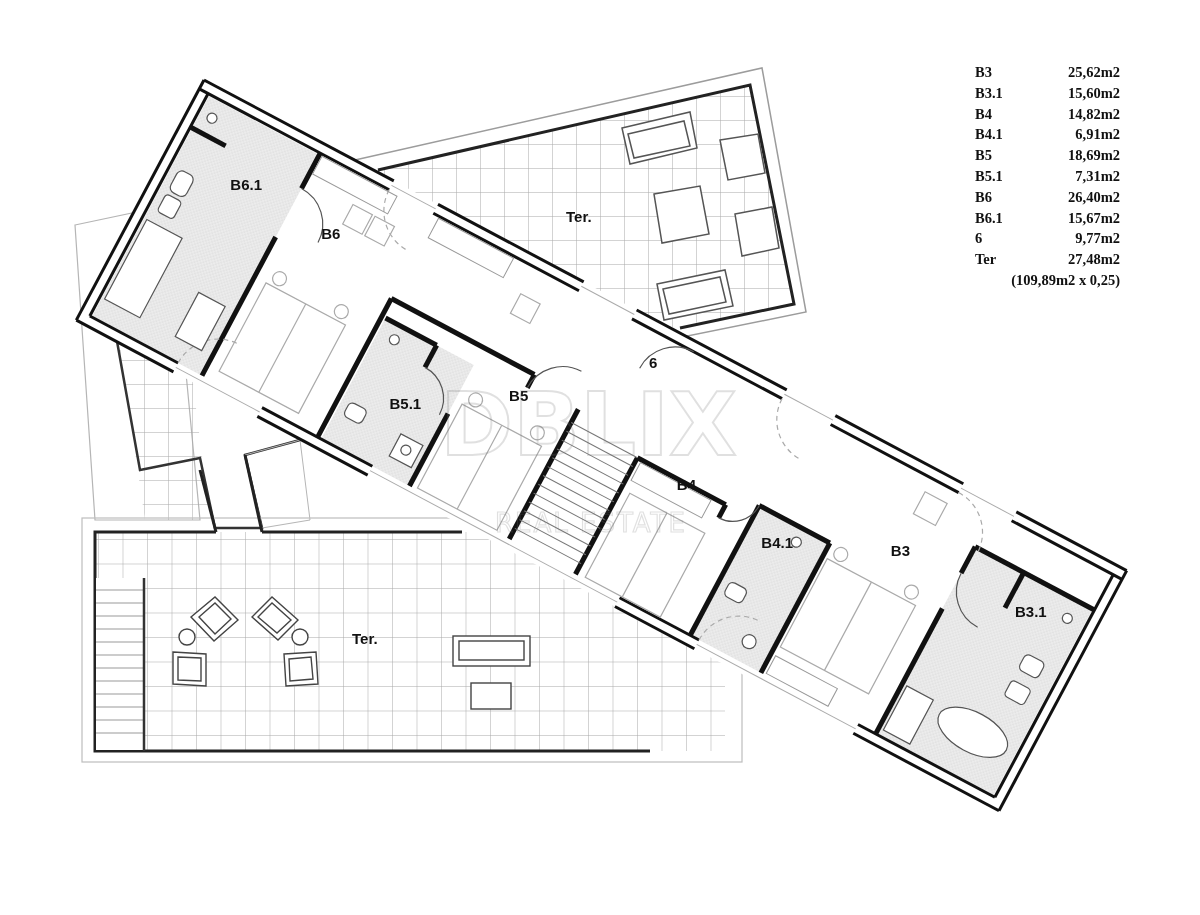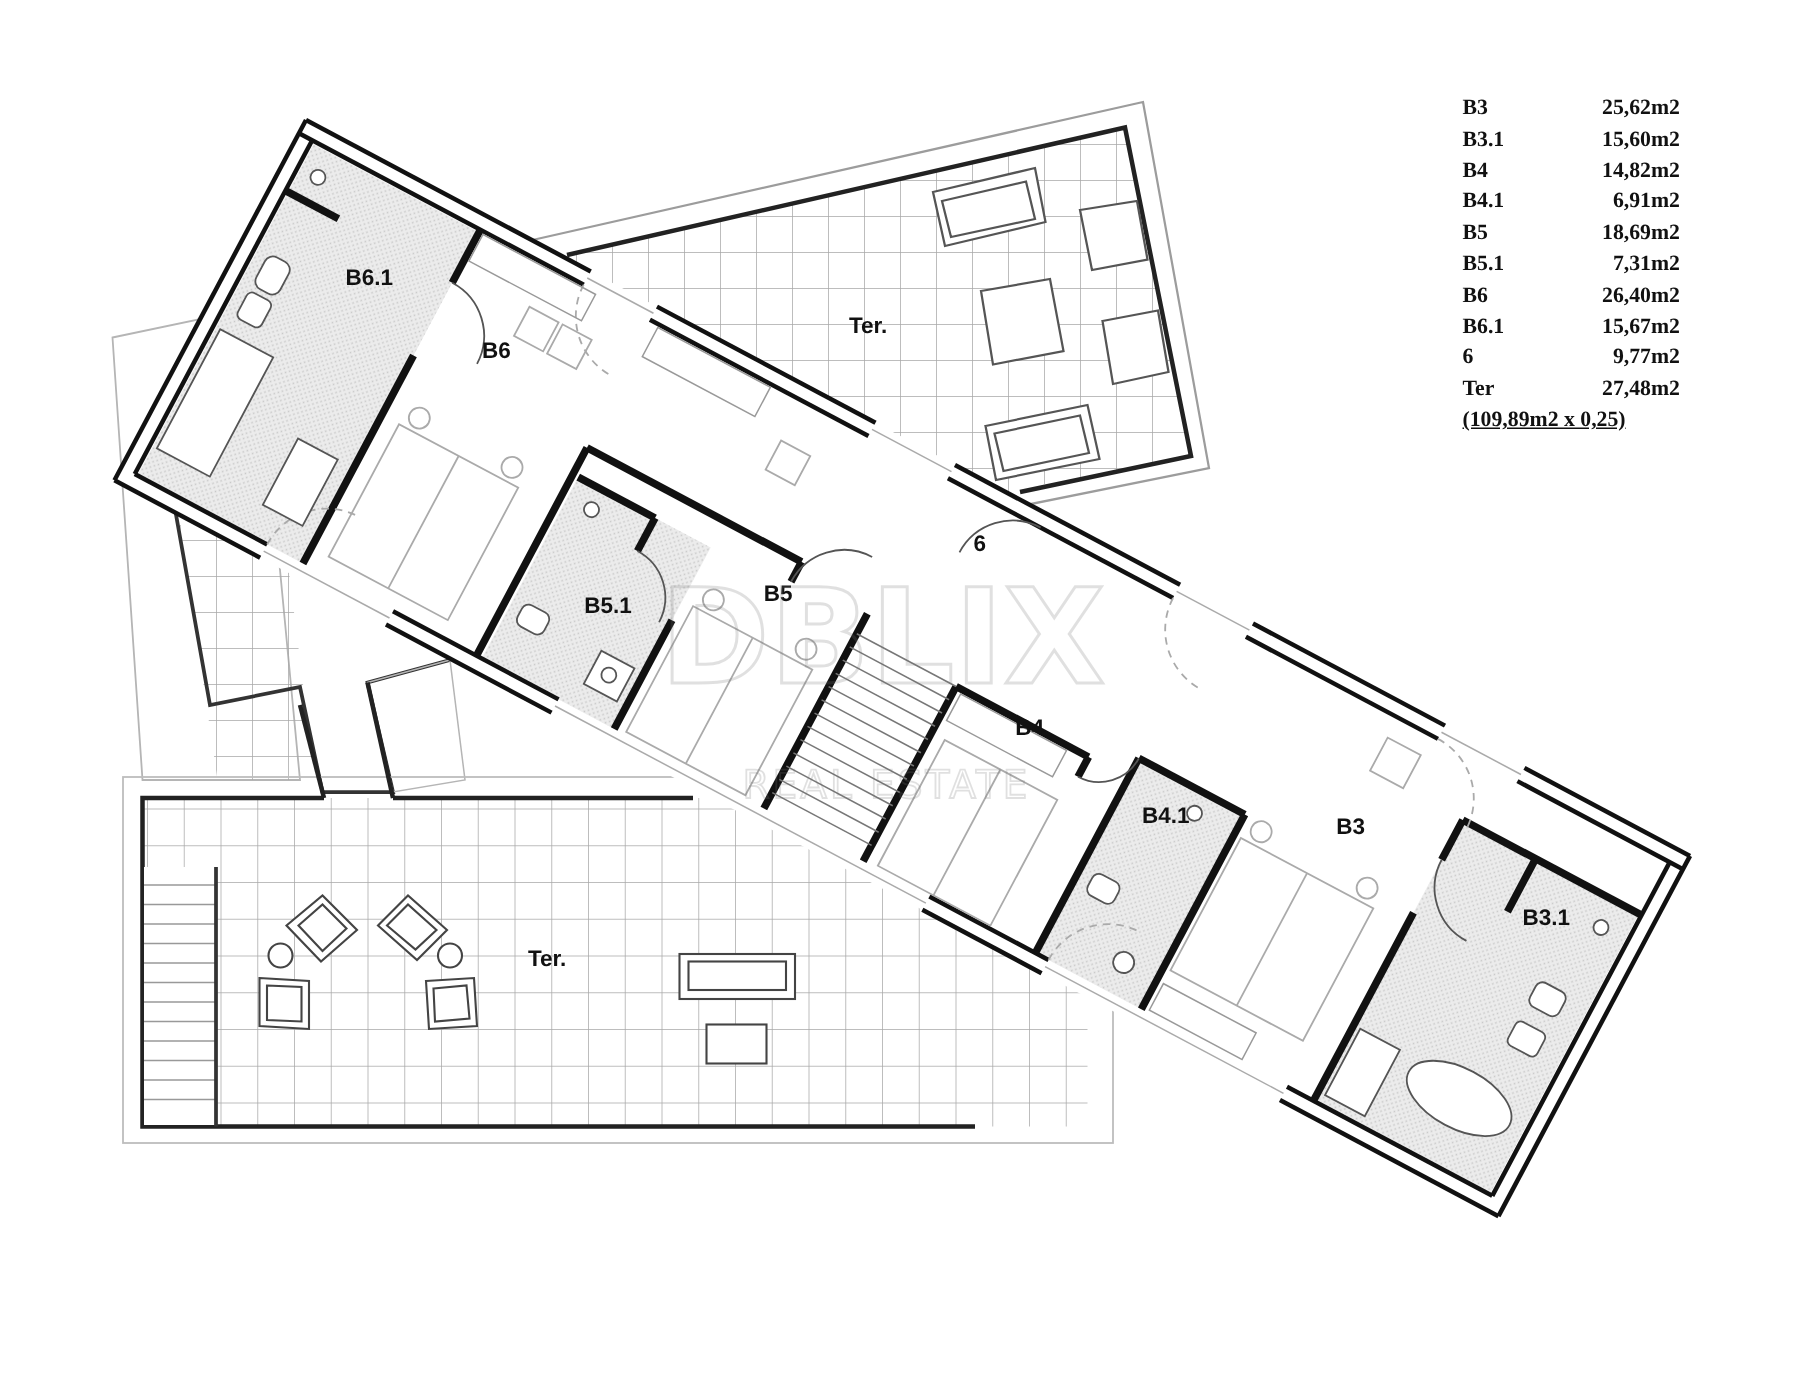--- a/index.html
+++ b/index.html
@@ -3,21 +3,21 @@
 <meta charset="utf-8">
 <style>
   html, body { margin: 0; padding: 0; background: #ffffff; }
   body { width: 1200px; height: 915px; position: relative; overflow: hidden; font-family: "Liberation Sans", sans-serif; }
   #plan { position: absolute; left: 0; top: 0; }
   .room-label { font-family: "Liberation Sans", sans-serif; font-weight: bold; font-size: 15px; fill: #111; }
   .area-table { position: absolute; left: 975px; top: 62px; width: 145px; font-family: "Liberation Serif", "DejaVu Serif", serif; font-size: 14.5px; color: #111; line-height: 20.8px; }
   .area-row { display: flex; justify-content: space-between; }
   .area-row .name { font-weight: bold; }
   .area-row .val { font-weight: bold; text-align: left; }
-  .area-note { text-align: left; font-weight: bold; white-space: nowrap; text-decoration: underline; }
+  .area-note { text-align: right; font-weight: bold; white-space: nowrap; }
   .watermark { font-family: "DejaVu Sans", sans-serif; }
 </style>
 </head>
 <body>
 
 <svg id="plan" width="1200" height="915" viewBox="0 0 1200 915" xmlns="http://www.w3.org/2000/svg">
   <defs>
     <pattern id="tile" width="24" height="24" patternUnits="userSpaceOnUse">
       <path d="M24 0 L0 0 0 24" fill="none" stroke="#a8a8a8" stroke-width="1"></path>
     </pattern>

